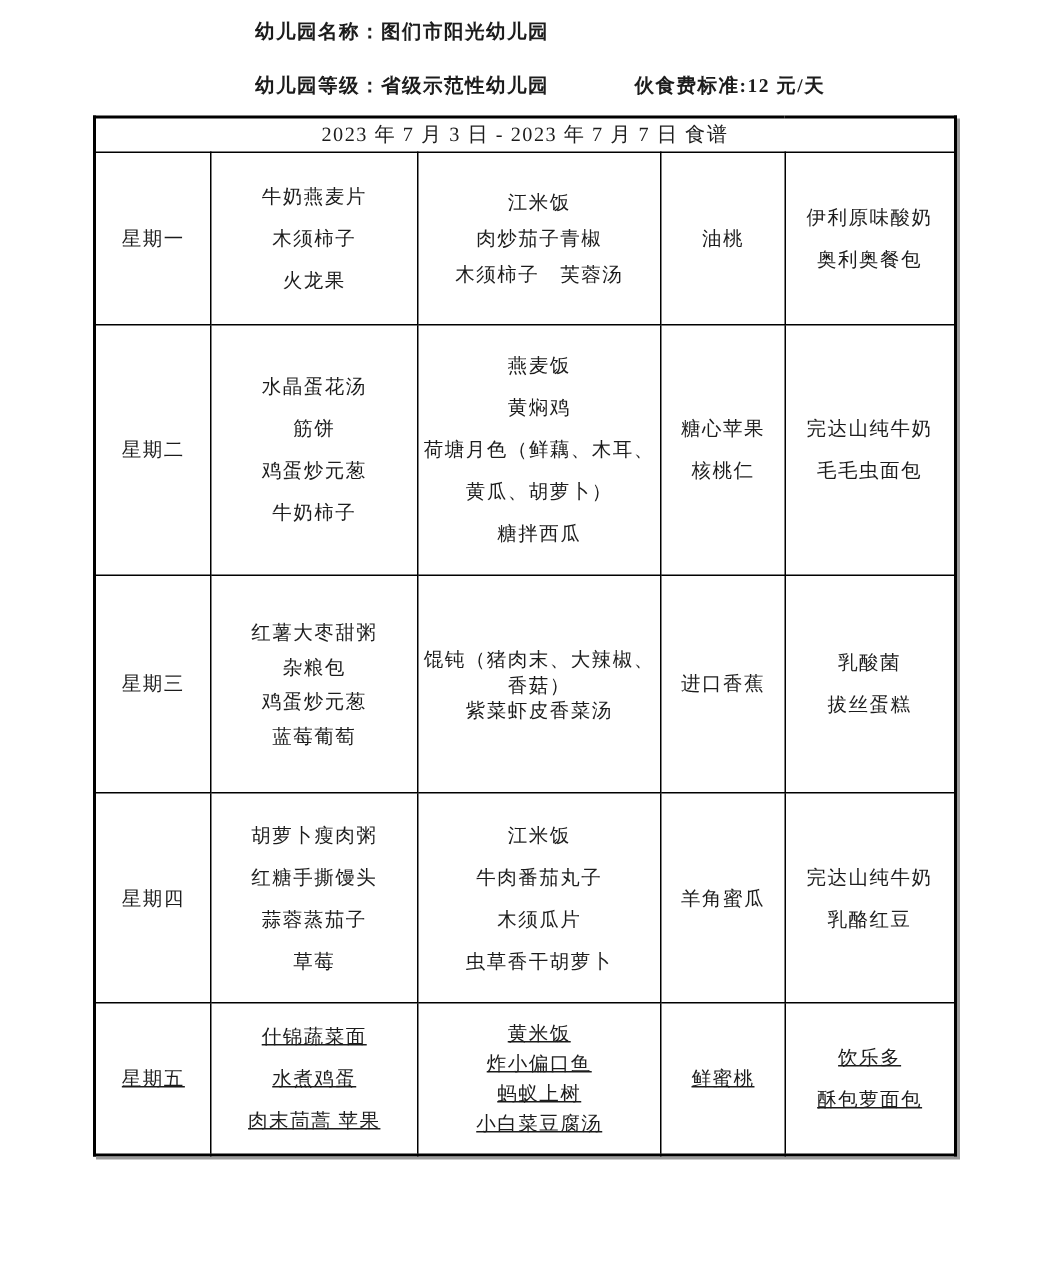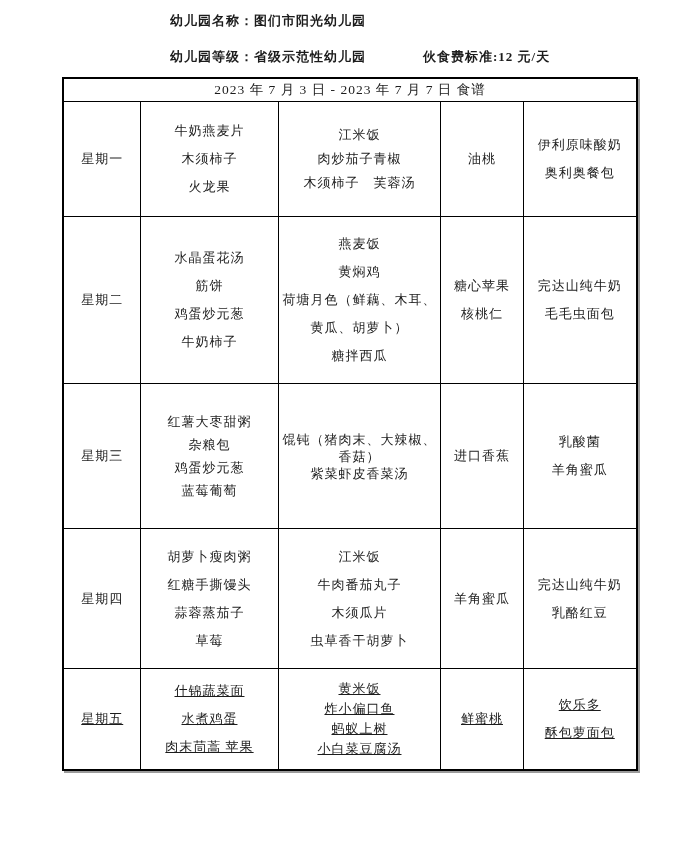--- a/index.html
+++ b/index.html
@@ -103,21 +103,21 @@
       <td class="day-cell">星期三</td>
       <td class="lines lh23">红薯大枣甜粥
 杂粮包
 鸡蛋炒元葱
 蓝莓葡萄</td>
       <td class="lines lh27">馄钝（猪肉末、大辣椒、
 香菇）
 紫菜虾皮香菜汤</td>
       <td class="lines">进口香蕉</td>
       <td class="lines">乳酸菌
-羊角蜜瓜</td>
+拔丝蛋糕</td>
     </tr>
 
     <tr class="r4">
       <td class="day-cell">星期四</td>
       <td class="lines">胡萝卜瘦肉粥
 红糖手撕馒头
 蒜蓉蒸茄子
 草莓</td>
       <td class="lines">江米饭
 牛肉番茄丸子

